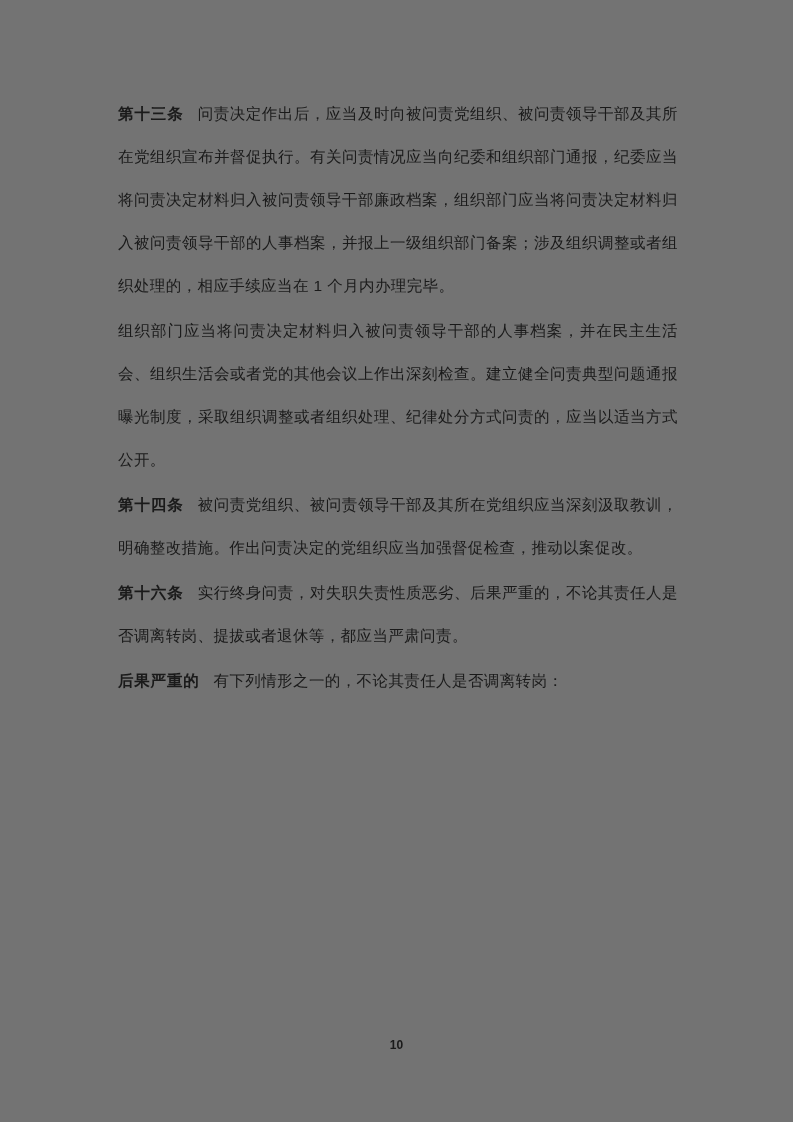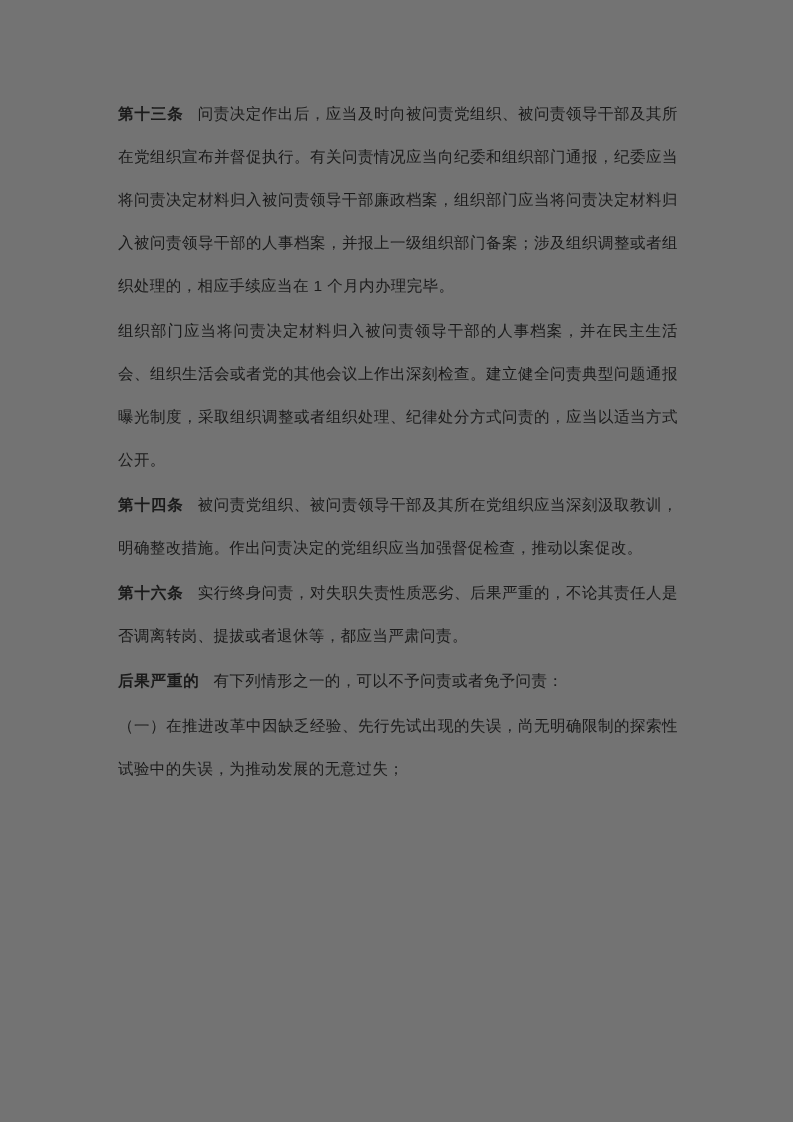--- a/index.html
+++ b/index.html
@@ -69,22 +69,20 @@
     <p class="para">
       <span class="lead">第十四条</span><span class="gap"></span><span>被问责党组织、被问责领导干部及其所在党组织应当深刻汲取教训，明确整改措施。作出问责决定的党组织应当加强督促检查，推动以案促改。</span>
     </p>
 
 
     <p class="para">
       <span class="lead">第十六条</span><span class="gap"></span><span>实行终身问责，对失职失责性质恶劣、后果严重的，不论其责任人是否调离转岗、提拔或者退休等，都应当严肃问责。</span>
     </p>
 
     <p class="para">
-      <span class="lead">后果严重的</span><span class="gap"></span><span>有下列情形之一的，可以不予问责或者免予问责：</span>
+      <span class="lead">后果严重的</span><span class="gap"></span><span>有下列情形之一的，不论其责任人是否调离转岗：</span>
     </p>
 
-    <p class="para">
-      <span>（一）在推进改革中因缺乏经验、先行先试出现的失误，尚无明确限制的探索性试验中的失误，为推动发展的无意过失；</span>
-    </p>
 
   </div>
 
+  <div class="page-number">10</div>
 </div>
 
 </body></html>

